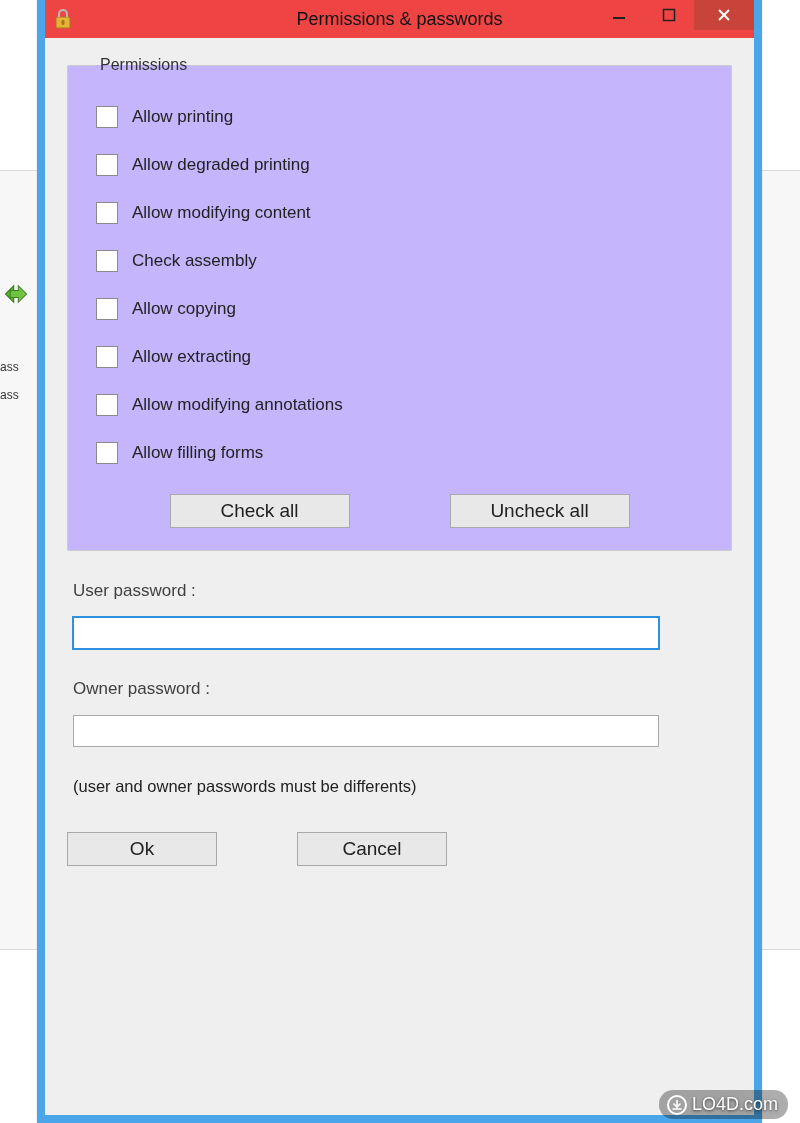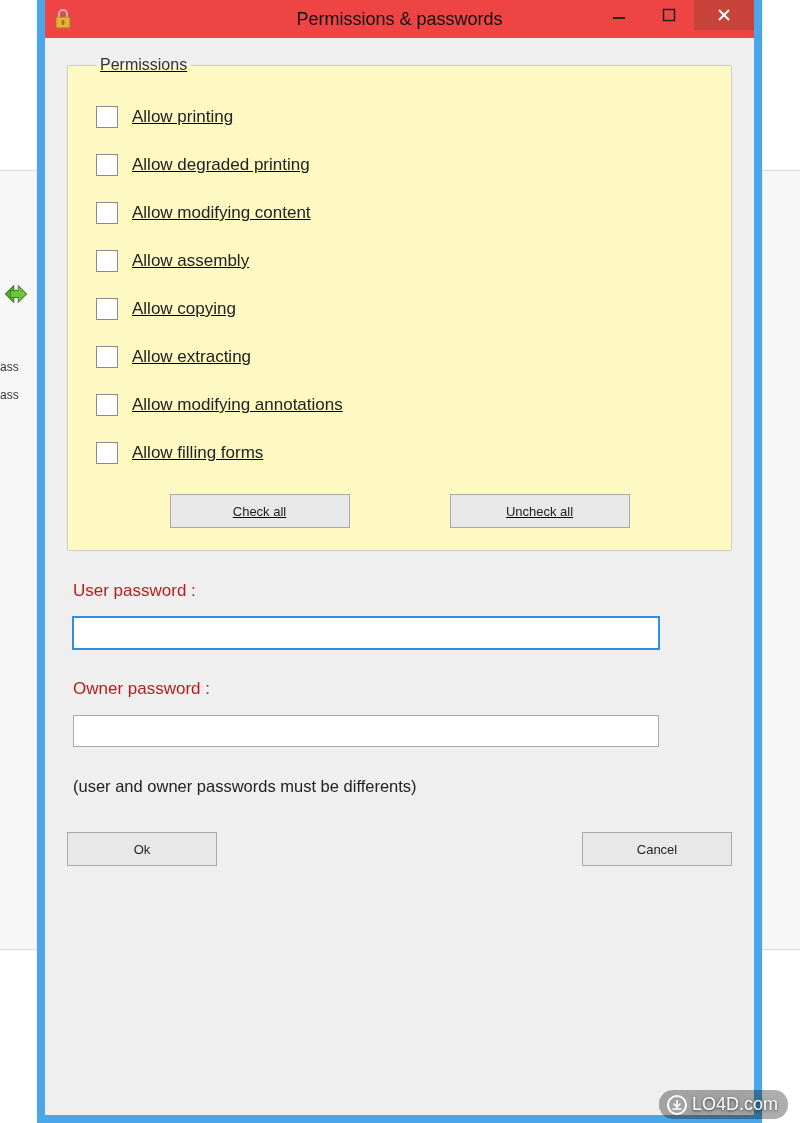--- a/index.html
+++ b/index.html
@@ -95,22 +95,21 @@
     top: 38px;
     bottom: 0;
     padding: 18px 22px 10px 22px;
   }
 
   fieldset.group {
     border: 1px solid #cdcdcd;
     border-radius: 2px;
     margin: 0;
     padding: 8px 28px 22px 28px;
-    background: #fef9c3;
-    text-decoration: underline;
+    background: #c4b5fd;
   }
   fieldset.group legend {
     font-size: 16px;
     color: #333;
     padding: 0 4px;
   }
 
   .perm-row {
     display: flex;
     align-items: center;
@@ -133,32 +132,32 @@
     display: flex;
     gap: 100px;
     justify-content: center;
     margin-top: 30px;
   }
   .btn {
     min-width: 180px;
     height: 34px;
     background: #e8e8e8;
     border: 1px solid #a9a9a9;
-    font-size: 13px;
+    font-size: 19px;
     color: #222;
     padding: 0 10px;
     display: inline-flex;
     align-items: center;
     justify-content: center;
     cursor: default;
   }
   .btn.small { min-width: 150px; }
 
   .field-block { margin-top: 30px; padding: 0 6px; }
-  .field-label { font-size: 17px; color: #b91c1c; margin-bottom: 16px; }
+  .field-label { font-size: 17px; color: #404040; margin-bottom: 16px; }
   .text-input {
     width: 586px;
     height: 32px;
     border: 1px solid #a9a9a9;
     background: #fff;
     padding: 2px 6px;
     font-size: 16px;
   }
   .text-input.focused {
     border: 1px solid #2f8fe0;
@@ -166,21 +165,21 @@
   }
   .hint {
     margin-top: 30px;
     font-size: 16.5px;
     color: #222;
     padding: 0 6px;
   }
   .footer-btns {
     display: flex;
     gap: 80px;
-    justify-content: space-between;
+    justify-content: flex-start;
     margin-top: 36px;
   }
 
   .watermark {
     position: absolute;
     right: 12px; bottom: 4px;
     display: flex;
     align-items: center;
     gap: 5px;
     color: #fff;
@@ -254,21 +253,21 @@
       <div class="perm-row">
         <span class="checkbox"></span>
         <span class="perm-label">Allow degraded printing</span>
       </div>
       <div class="perm-row">
         <span class="checkbox"></span>
         <span class="perm-label">Allow modifying content</span>
       </div>
       <div class="perm-row">
         <span class="checkbox"></span>
-        <span class="perm-label">Allow assembly</span>
+        <span class="perm-label">Check assembly</span>
       </div>
       <div class="perm-row">
         <span class="checkbox"></span>
         <span class="perm-label">Allow copying</span>
       </div>
       <div class="perm-row">
         <span class="checkbox"></span>
         <span class="perm-label">Allow extracting</span>
       </div>
       <div class="perm-row">

